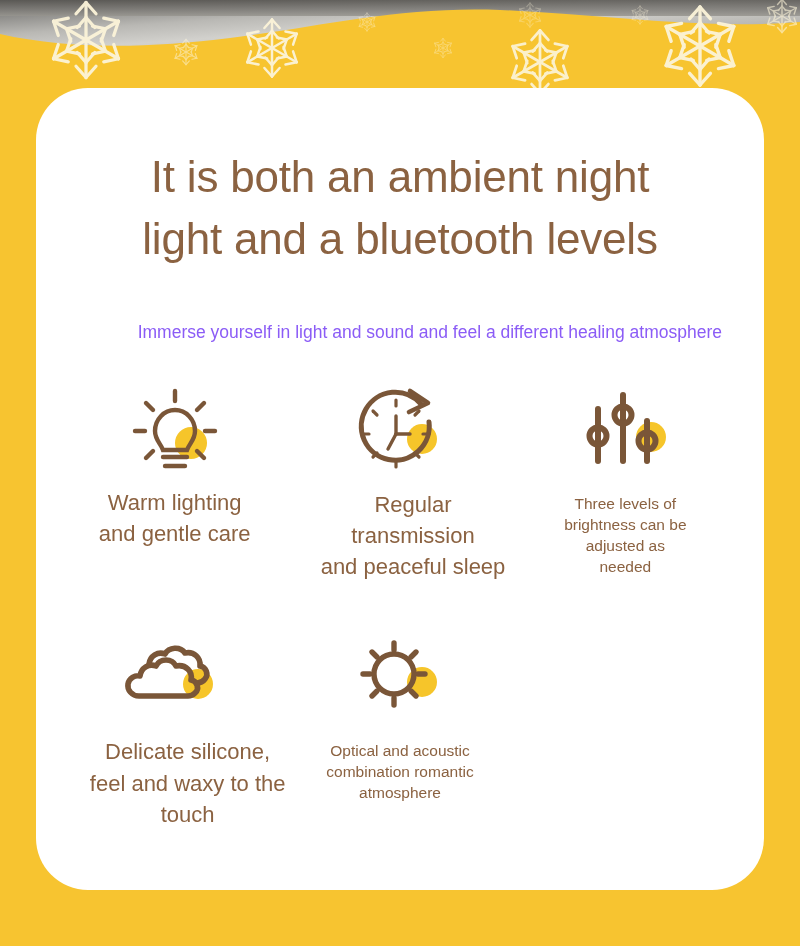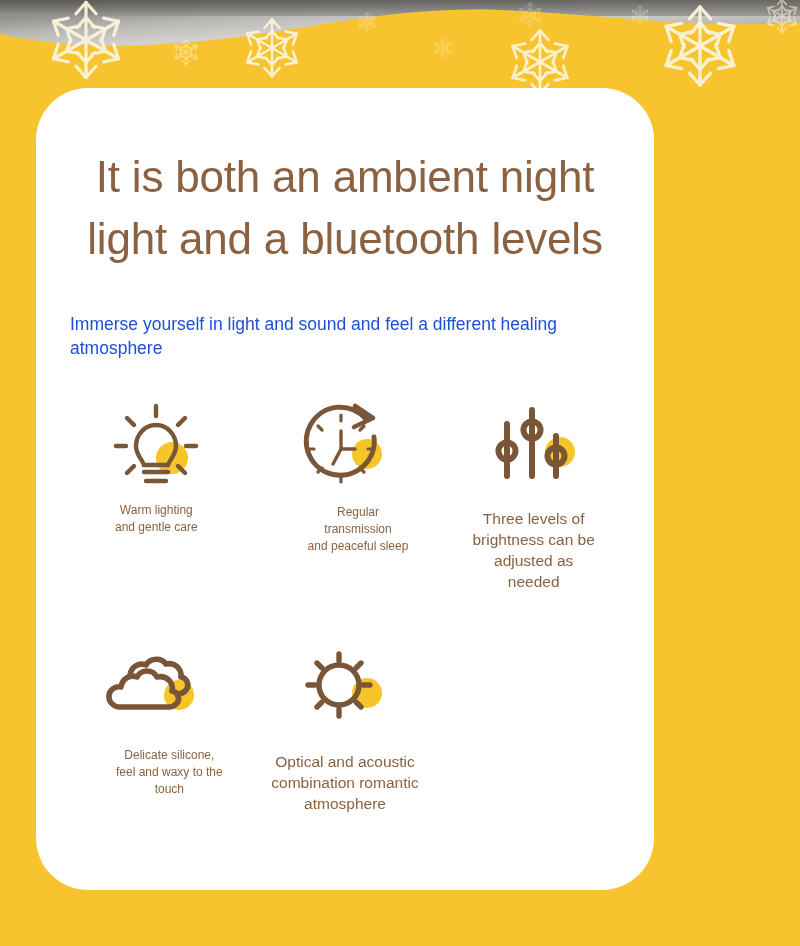--- a/index.html
+++ b/index.html
@@ -48,45 +48,45 @@
     height: 120px;
     z-index: 2;
     pointer-events: none;
   }
 
   
   #card {
     position: absolute;
     left: 36px;
     top: 88px;
-    width: 618px;
+    width: 728px;
     height: 802px;
     background: #FFFFFF;
     border-radius: 52px;
     z-index: 3;
     box-sizing: border-box;
     padding: 0 26px;
   }
 
   #headline {
     margin: 0;
     padding-top: 58px;
     text-align: center;
     color: #8B6241;
     font-size: 44px;
     font-weight: 400;
     line-height: 1.42;
     letter-spacing: -0.2px;
   }
 
   #subhead {
-    margin: 8px;
+    margin: 16px;
     padding-top: 34px;
-    text-align: left;
-    color: #1d4ed8;
+    text-align: right;
+    color: #8b5cf6;
     font-size: 17.5px;
     font-weight: 400;
     line-height: 1.35;
   }
 
   
   .feature-grid {
     display: grid;
     grid-template-columns: repeat(3, 1fr);
     margin-top: 34px;
@@ -99,21 +99,21 @@
     align-items: center;
   }
   .icon-box {
     height: 96px;
     display: flex;
     align-items: center;
     justify-content: center;
   }
   .feature-label {
     color: #8B6241;
-    font-size: 12px;
+    font-size: 22px;
     line-height: 1.42;
     text-align: center;
     margin-top: 12px;
     max-width: 205px;
   }
   .feature-label.small {
     font-size: 15.5px;
     line-height: 1.36;
     margin-top: 18px;
   }

